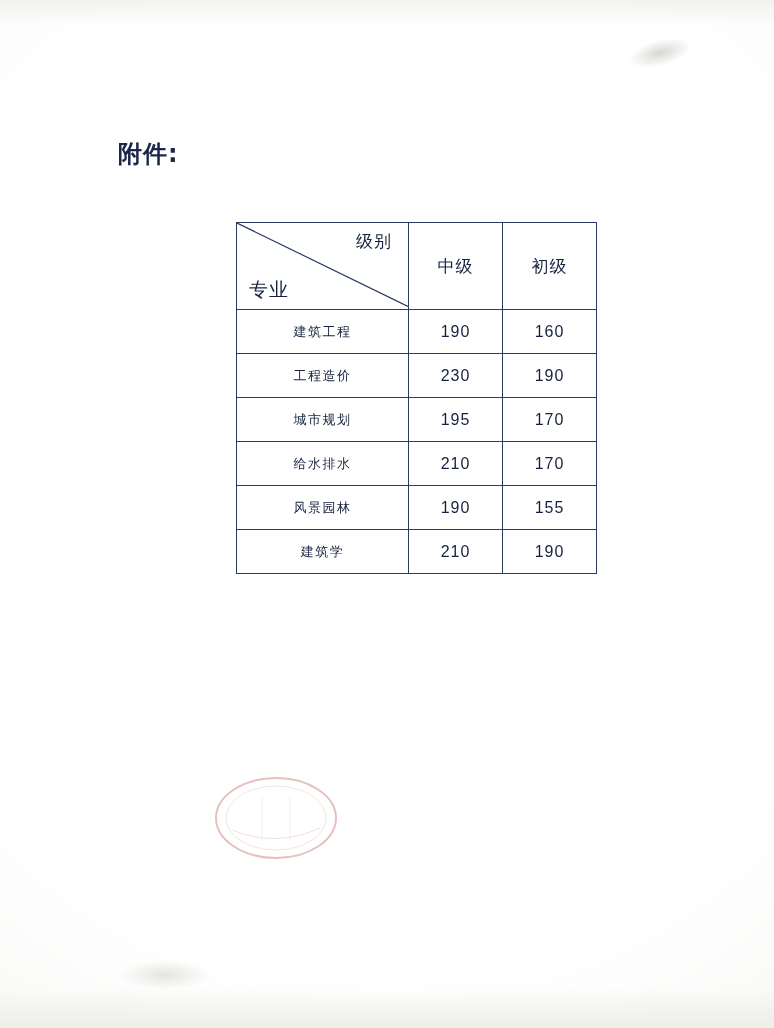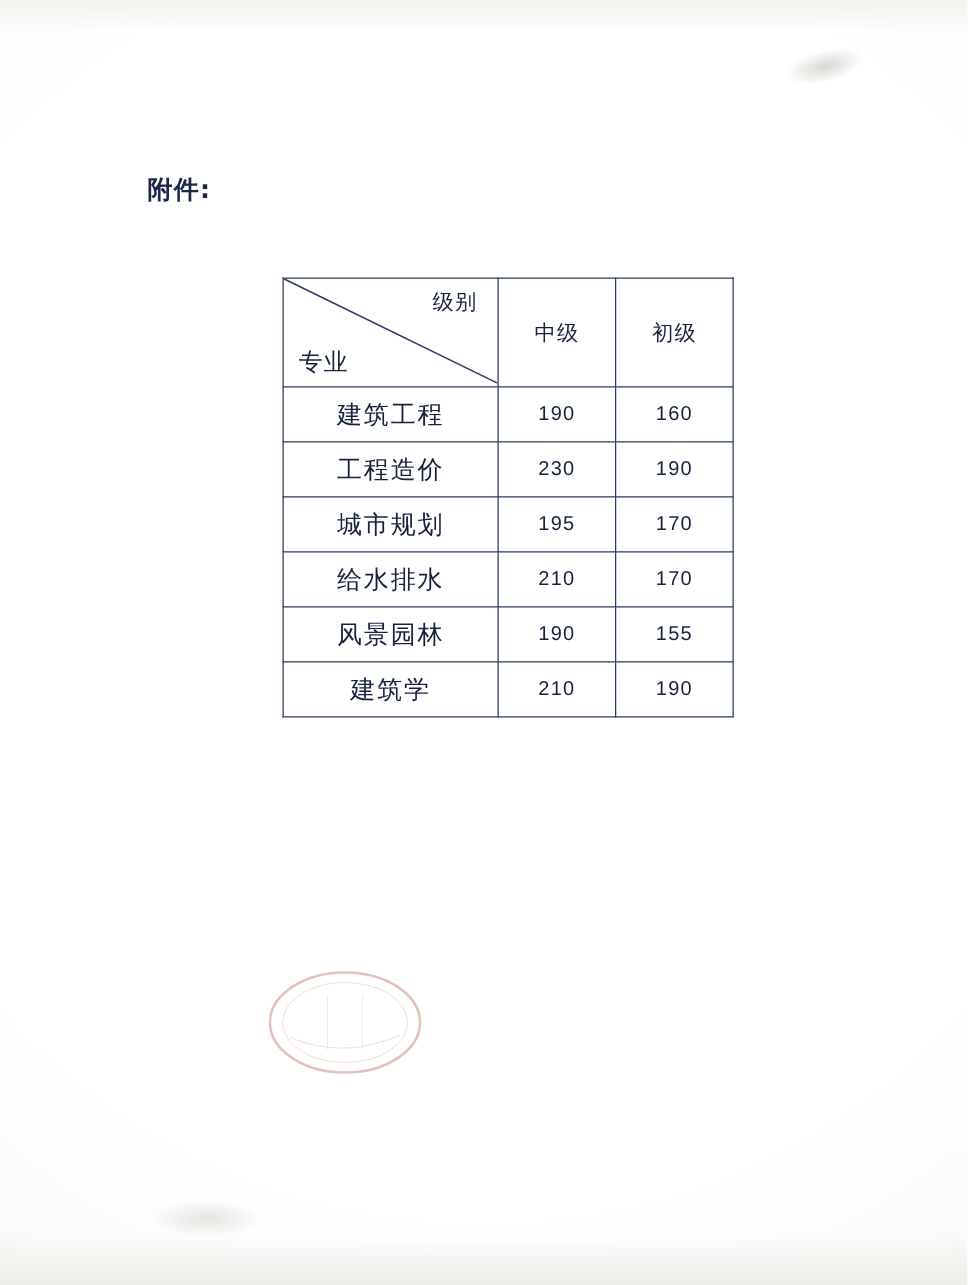--- a/index.html
+++ b/index.html
@@ -50,41 +50,41 @@
     left: 120px; top: 960px;
     width: 90px; height: 30px;
     background: radial-gradient(ellipse at 50% 50%, rgba(190,194,182,0.4) 0%, rgba(255,255,255,0) 70%);
     pointer-events: none;
   }
 
   .attachment-label {
     position: absolute;
     left: 118px;
     top: 138px;
-    font-size: 20px;
+    font-size: 24px;
     font-weight: 700;
     letter-spacing: 1px;
     color: #1b2746;
     font-family: "DejaVu Sans", "Liberation Sans", sans-serif;
   }
 
   .doc-title {
     position: absolute;
     left: 148px;
     top: 183px;
     font-size: 21px;
     letter-spacing: 1.2px;
     color: #16223d;
     white-space: nowrap;
     font-family: "DejaVu Serif", "Liberation Serif", serif;
   }
 
   .score-table {
     position: absolute;
-    left: 226px;
+    left: 236px;
     top: 222px;
     width: 360px;
     border-collapse: collapse;
     table-layout: fixed;
   }
   .score-table td,
   .score-table th {
     border: 1px solid #2b3a5e;
     text-align: center;
     vertical-align: middle;
@@ -120,21 +120,21 @@
     font-size: 19px;
     letter-spacing: 1px;
   }
   .hdr-cell {
     font-size: 17px;
     letter-spacing: 1px;
     height: 84px;
     margin-left: 48px;
   }
   .row-cell-major {
-    font-size: 20px;
+    font-size: 13px;
     letter-spacing: 1.5px;
     height: 41px;
   }
   .row-cell-num {
     font-size: 16px;
     letter-spacing: 1px;
     height: 41px;
     font-family: Liberation Sans, sans-serif;
   }
 

